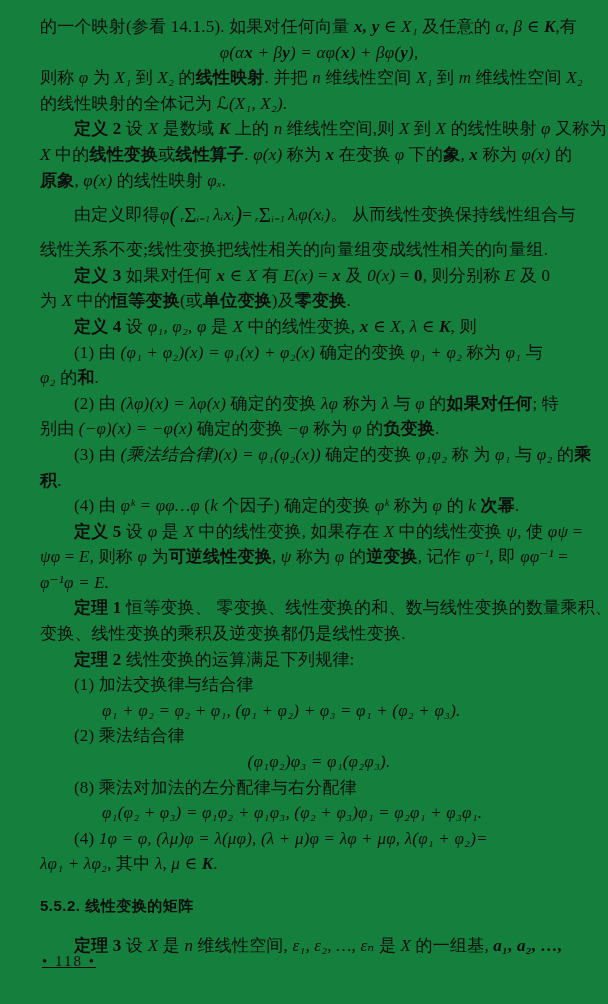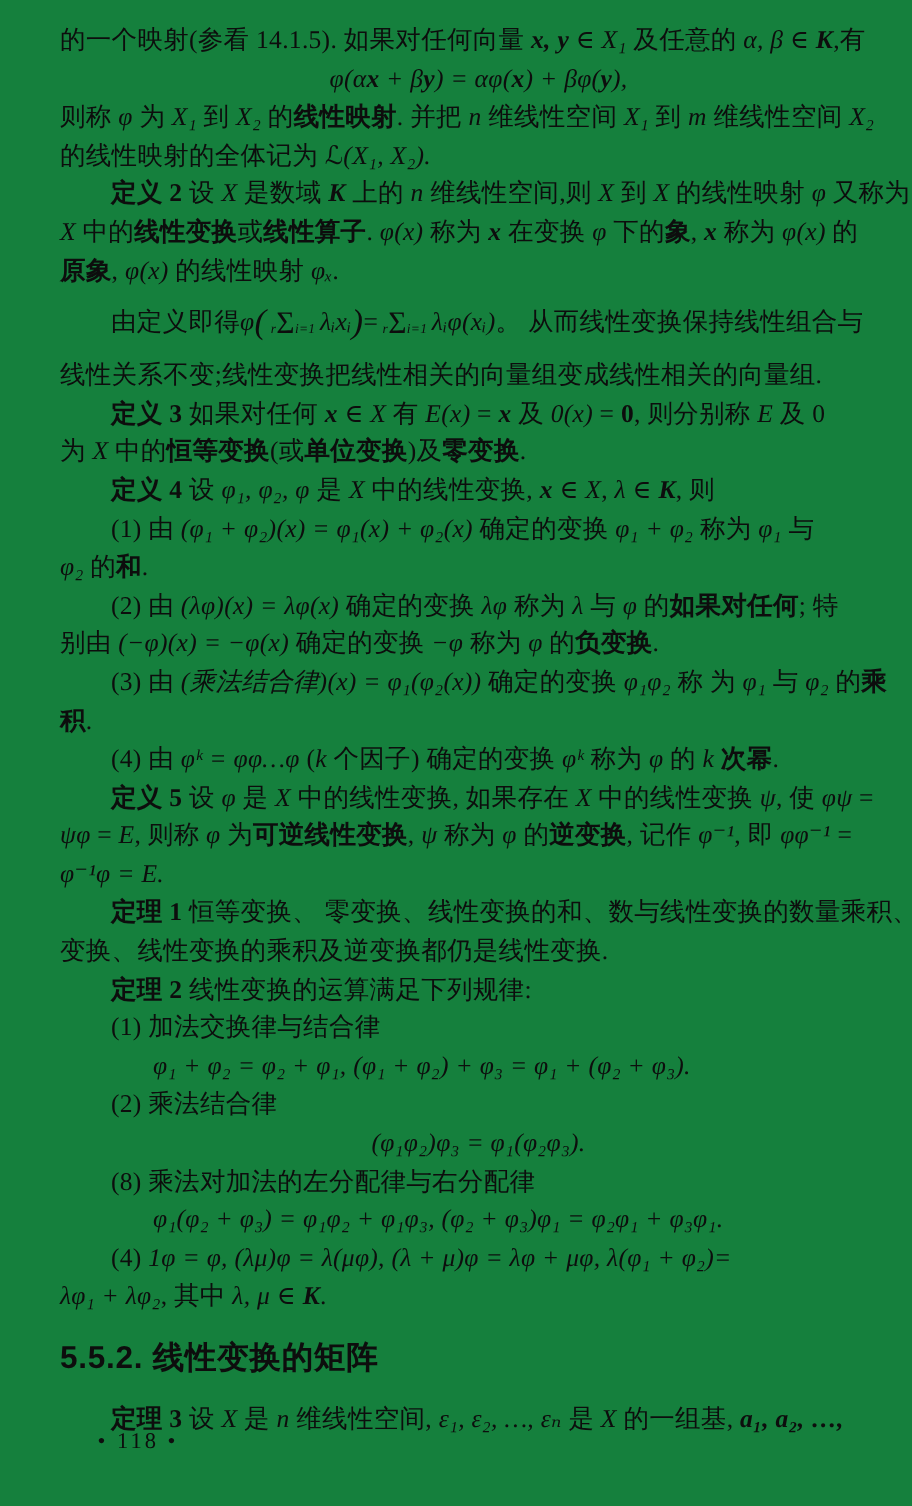--- a/index.html
+++ b/index.html
@@ -24,39 +24,39 @@
   .line.indent{padding-left:34px;}
   .line.indent2{padding-left:62px;}
   .line.tall{
     display:flex;align-items:center;
     height:40px;margin:2px 0;
   }
   .line.tall .seg{display:inline-block;}
   .line.heading{
     font-family:"Liberation Sans","DejaVu Sans",sans-serif;
     font-weight:bold;
-    font-size:21px;
+    font-size:15px;
     padding-top:16px;
     padding-bottom:10px;
     letter-spacing:0.5px;
   }
   .line.post-heading{padding-top:4px;}
   .s-b{font-weight:bold;}
   .s-i{font-style:italic;}
   .s-bi{font-weight:bold;font-style:italic;}
   .bigp{font-size:23px;font-style:italic;vertical-align:-3px;}
   .sum{
     display:inline-flex;flex-direction:column;align-items:center;
     line-height:1;vertical-align:middle;margin:0 3px;
   }
   .sum-sup,.sum-sub{font-size:9px;font-style:italic;line-height:1;}
   .sum-sig{font-size:21px;line-height:1;padding:1px 0;}
   .page-number{
-    position:absolute;left:65px;bottom:34px;
-    font-size:15px;letter-spacing:2px;
+    position:absolute;left:42px;bottom:34px;
+    font-size:15px;letter-spacing:2px;text-decoration:underline;
   }
 </style>
 </head>
 <body>
 
 <div class="page">
   <div class="body-block">
       <div class="line"><span class="seg">的一个映射(参看 14.1.5). 如果对任何向量 </span><span class="seg s-bi">x, y</span><span class="seg"> ∈ </span><span class="seg s-i">X₁</span><span class="seg"> 及任意的 </span><span class="seg s-i">α, β</span><span class="seg"> ∈ </span><span class="seg s-bi">K</span><span class="seg">,有</span></div>
       <div class="line center"><span class="seg s-i">φ(α</span><span class="seg s-bi">x</span><span class="seg s-i"> + β</span><span class="seg s-bi">y</span><span class="seg s-i">) = αφ(</span><span class="seg s-bi">x</span><span class="seg s-i">) + βφ(</span><span class="seg s-bi">y</span><span class="seg s-i">),</span></div>
       <div class="line"><span class="seg">则称 </span><span class="seg s-i">φ</span><span class="seg"> 为 </span><span class="seg s-i">X₁</span><span class="seg"> 到 </span><span class="seg s-i">X₂</span><span class="seg"> 的</span><span class="seg s-b">线性映射</span><span class="seg">. 并把 </span><span class="seg s-i">n</span><span class="seg"> 维线性空间 </span><span class="seg s-i">X₁</span><span class="seg"> 到 </span><span class="seg s-i">m</span><span class="seg"> 维线性空间 </span><span class="seg s-i">X₂</span></div>

